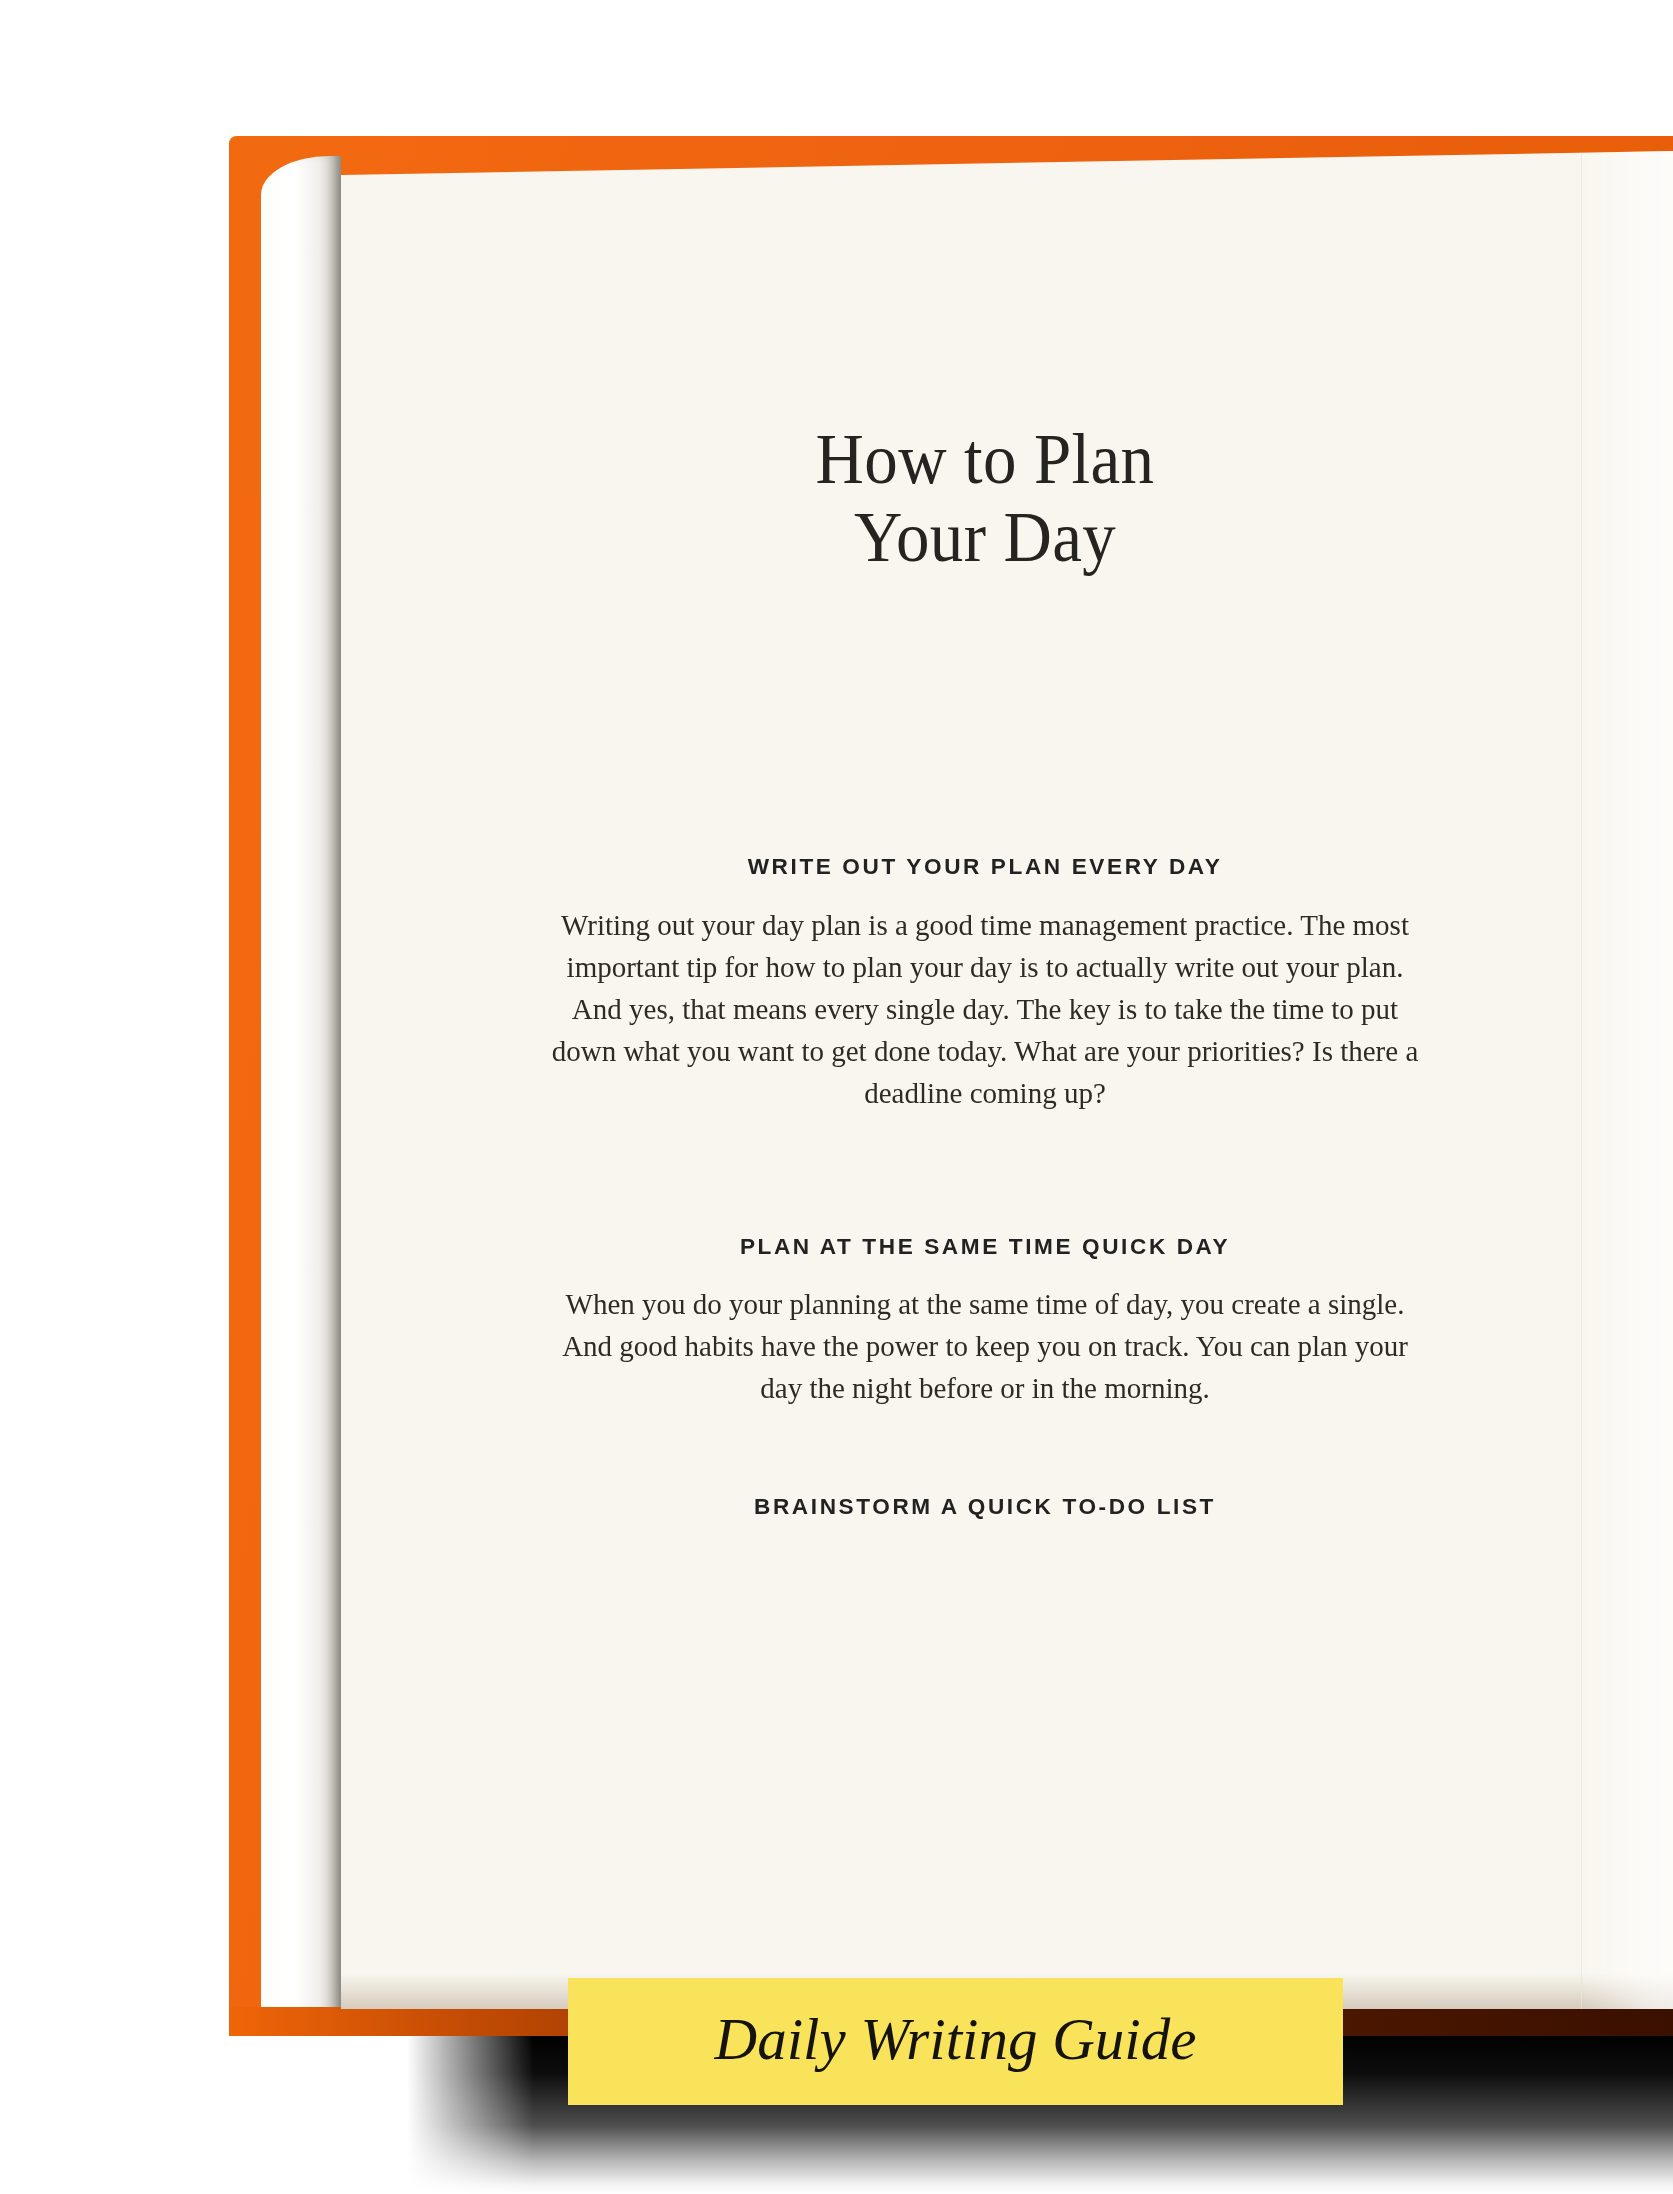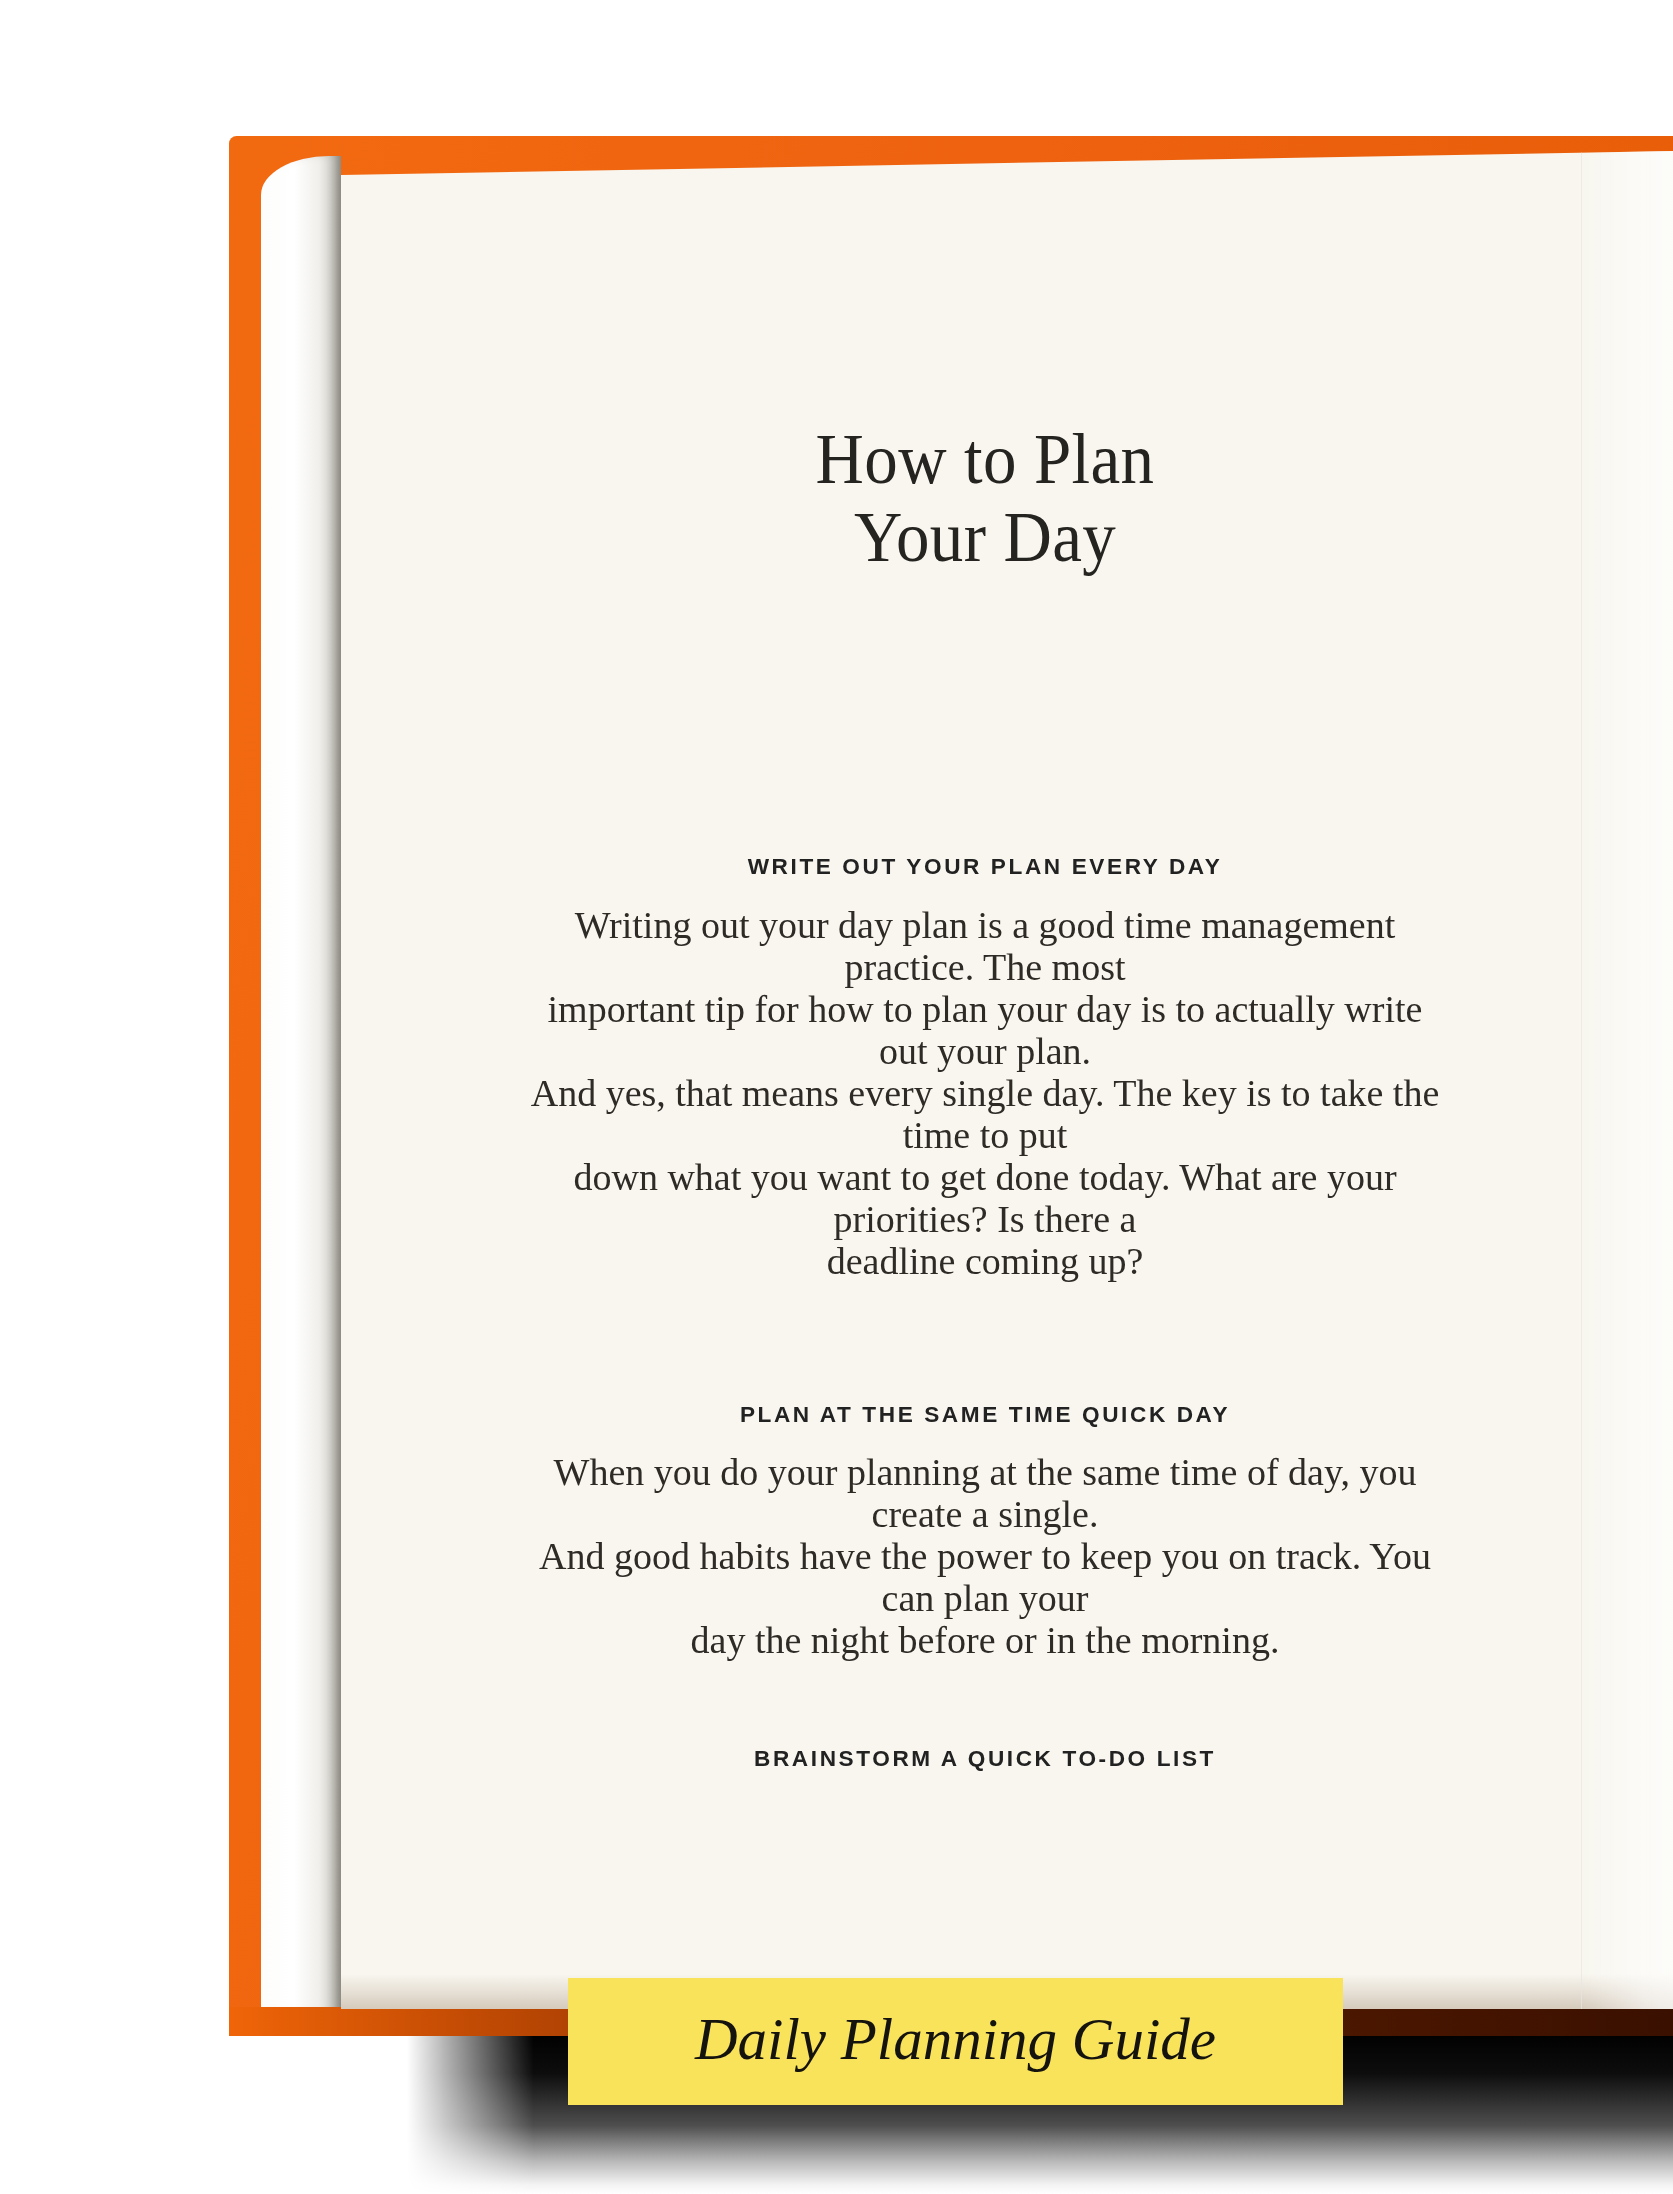--- a/index.html
+++ b/index.html
@@ -34,21 +34,21 @@
   .bottom-edge{position:absolute;left:0;right:0;bottom:0;height:29px;
     background:linear-gradient(to right,#f06508 0%,#c44c04 16%,#7c2a00 45%,#4f1800 72%,#3a1000 100%);}
 
   
   .content{position:absolute;left:521px;top:420px;width:928px;text-align:center;z-index:3;
     color:#2e2b27;}
   .page-title{font-size:72px;line-height:78px;letter-spacing:0.4px;color:#262420;
     white-space:pre-line;transform:scaleX(.93);transform-origin:50% 0;}
   .section-heading{font-family:"Liberation Sans", sans-serif;font-weight:700;
     font-size:22.6px;line-height:29px;letter-spacing:2.6px;color:#222222;white-space:pre-line;}
-  .section-body{font-size:38px;line-height:42px;color:#2e2b27;white-space:pre-line;}
+  .section-body{font-size:29px;line-height:42px;color:#2e2b27;white-space:pre-line;}
   .m-h1{margin-top:276px;}
   .m-b{margin-top:22.6px;}
   .m-h2{margin-top:118px;}
   .m-h3{margin-top:83px;}
 
   
   .banner{position:absolute;left:568px;top:1978px;width:775px;height:127px;z-index:5;
     background:#f9e35a;display:flex;align-items:center;justify-content:center;}
   .banner-label{font-family:"Liberation Serif", serif;font-style:italic;font-size:59px;
     color:#15130e;padding-bottom:4.5px;}
@@ -79,17 +79,17 @@
 
     <div class="section-heading m-h2">PLAN AT THE SAME TIME QUICK DAY</div>
     <div class="section-body m-b">When you do your planning at the same time of day, you create a single.
 And good habits have the power to keep you on track. You can plan your
 day the night before or in the morning.</div>
 
     <div class="section-heading m-h3">BRAINSTORM A QUICK TO-DO LIST</div>
   </div>
 
   <div class="banner">
-    <span class="banner-label">Daily Planning Guide</span>
+    <span class="banner-label">Daily Writing Guide</span>
   </div>
 
 </div>
 
 
 </body></html>

